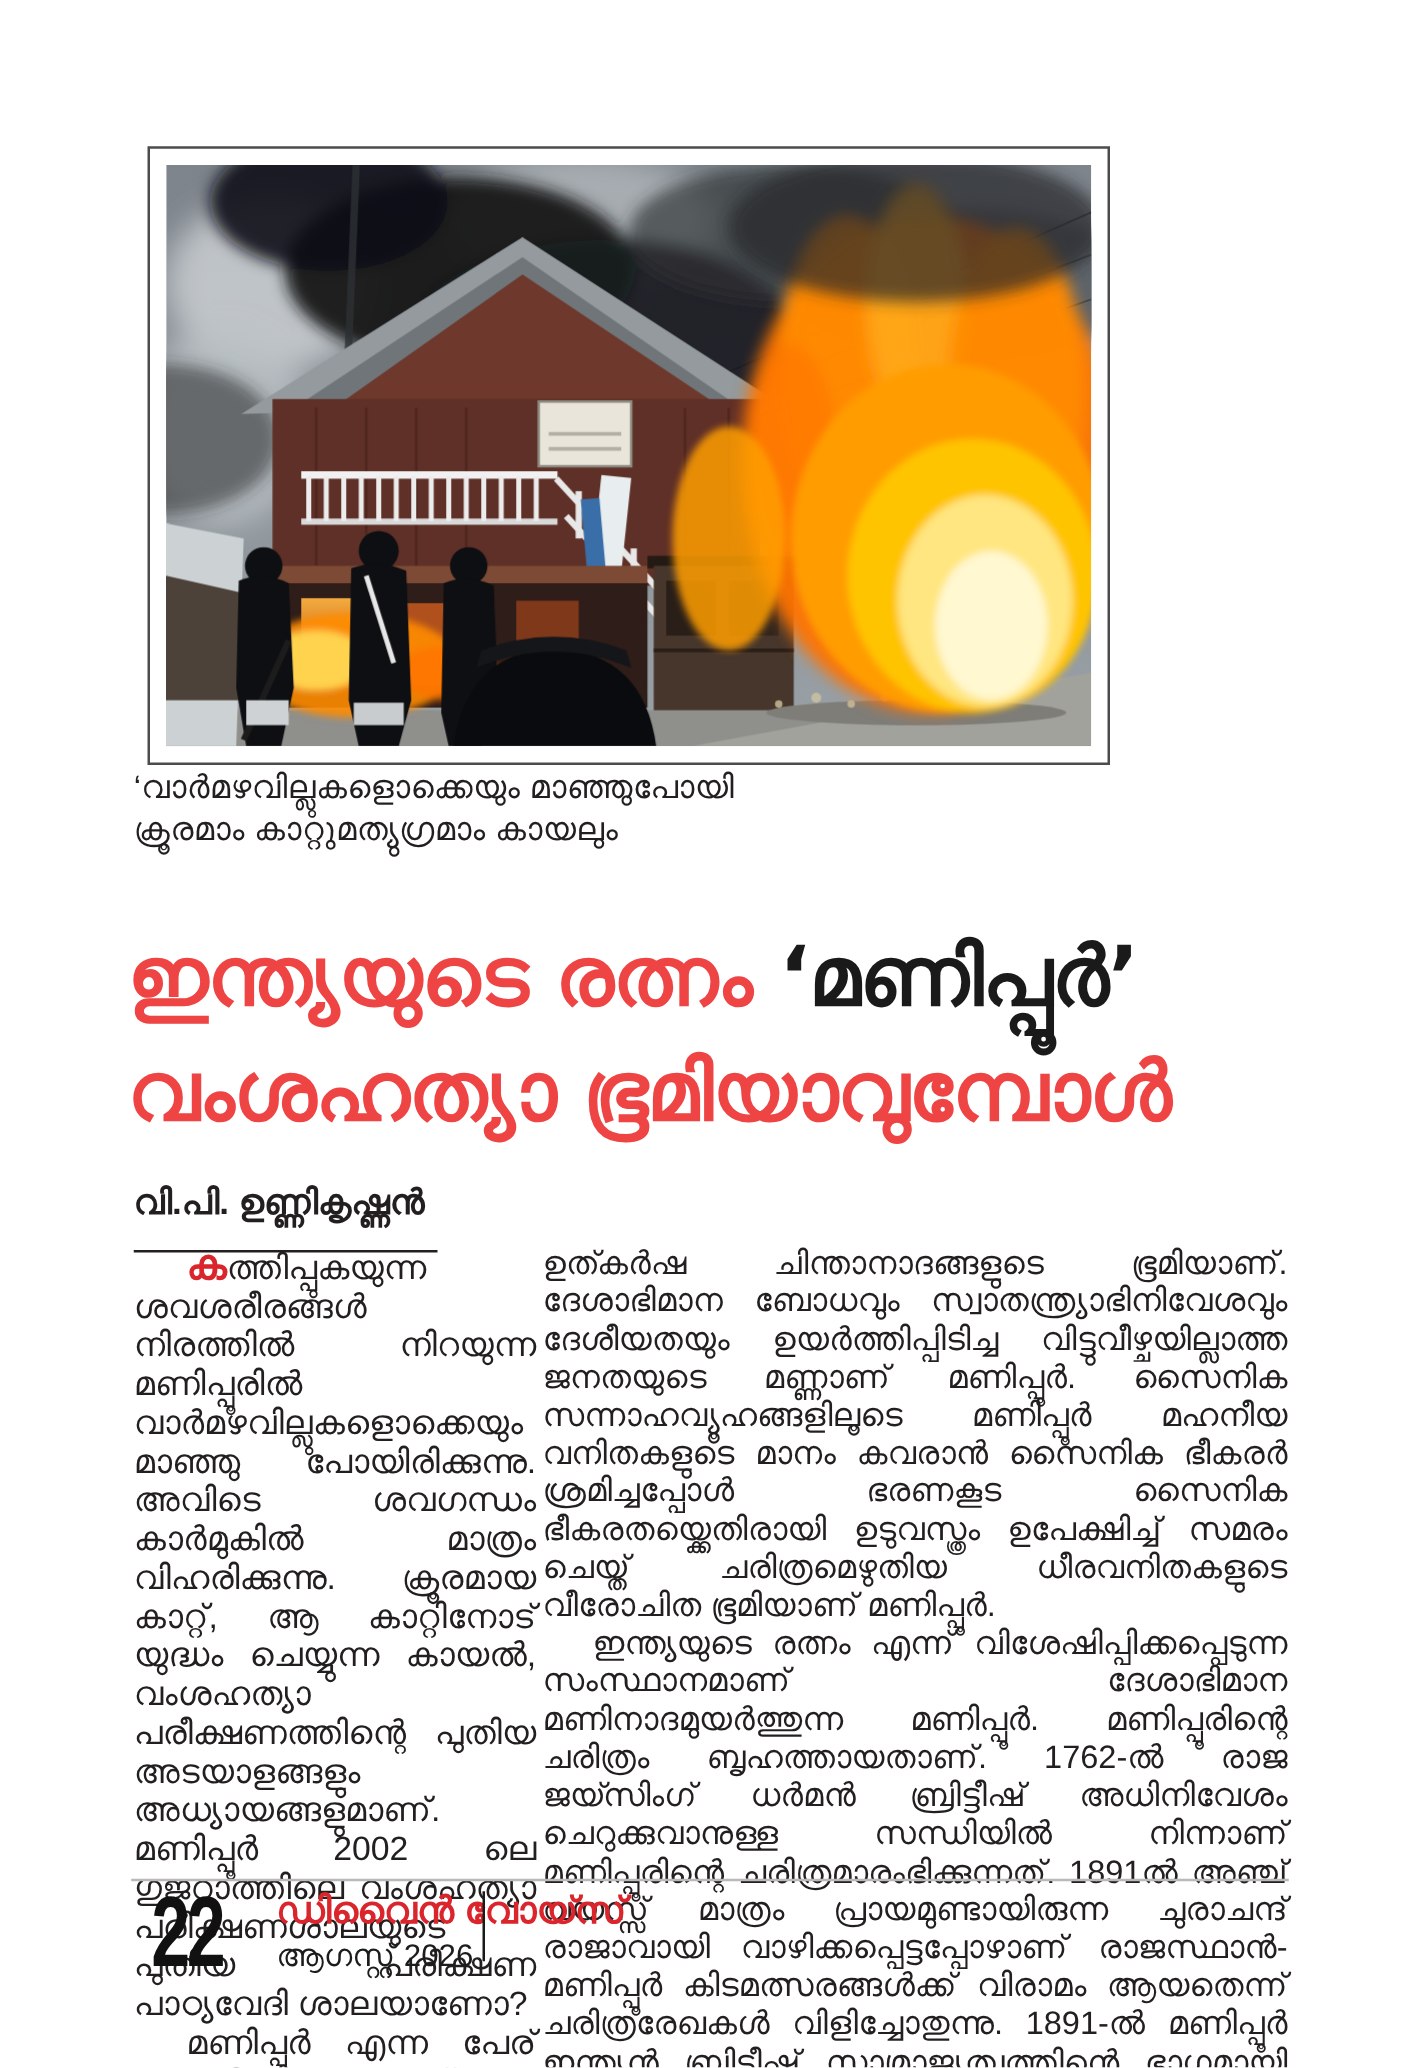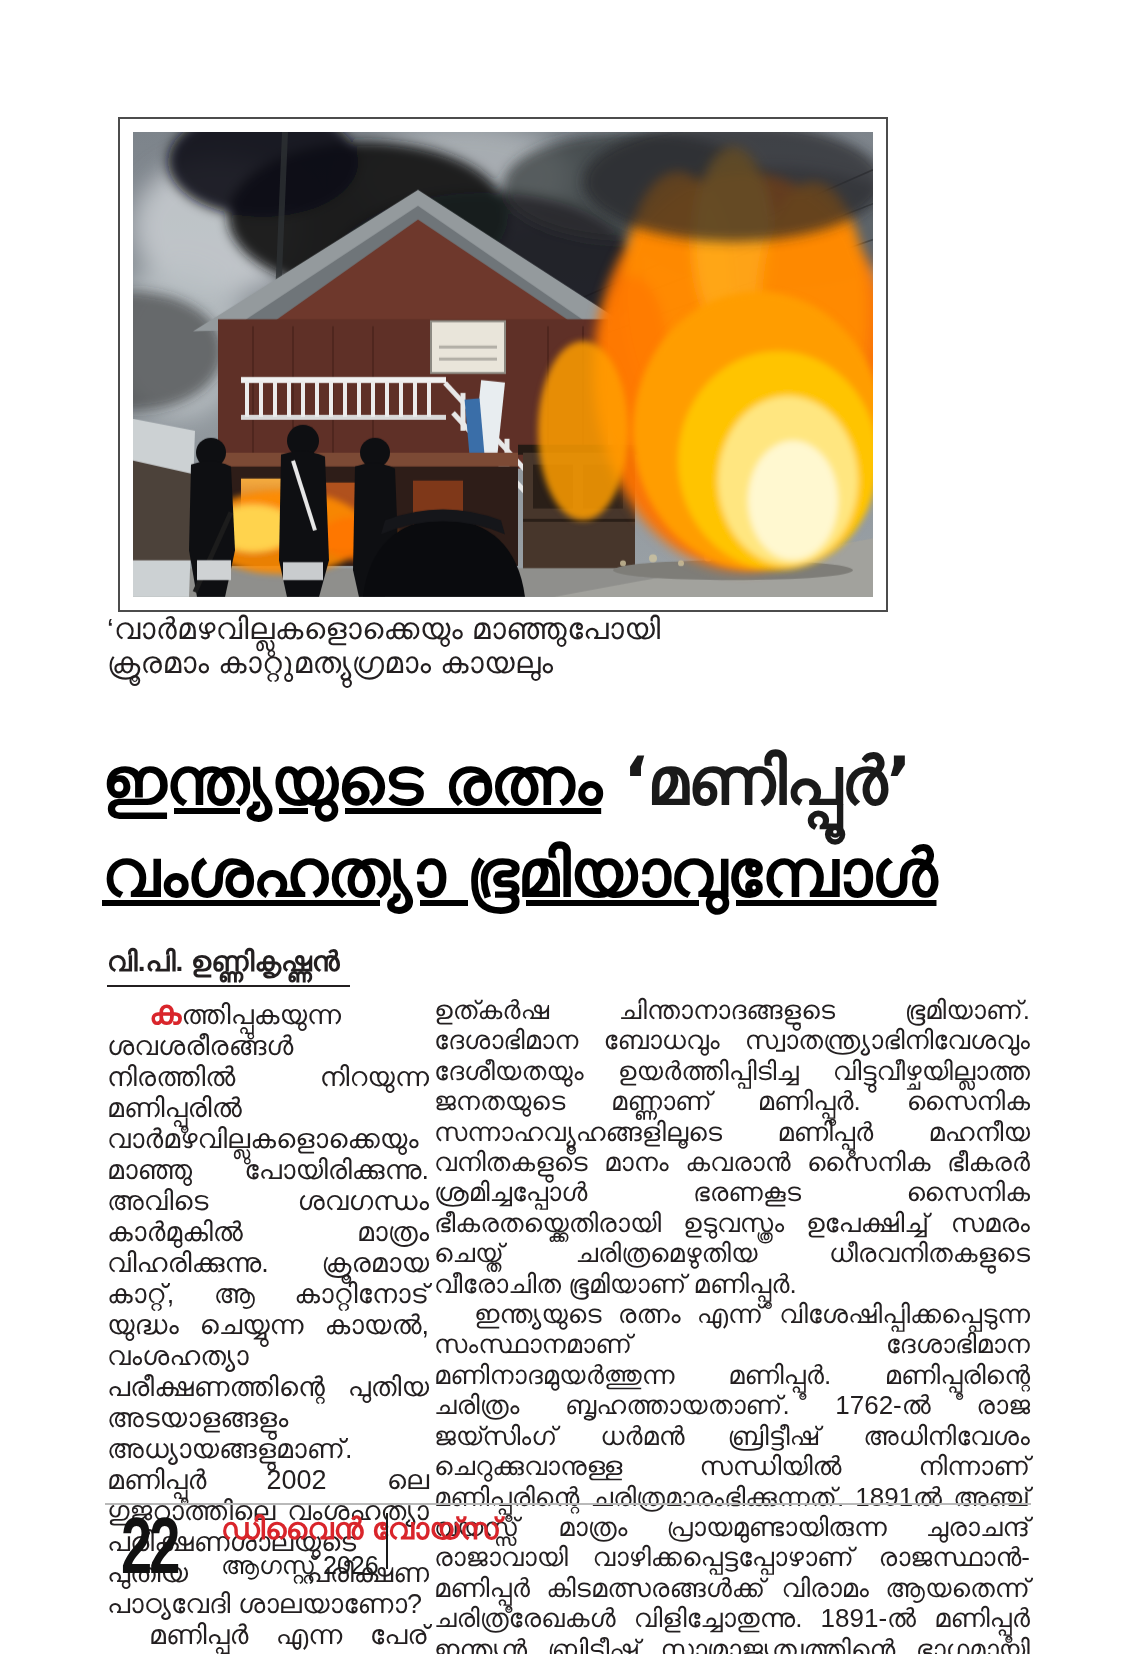--- a/index.html
+++ b/index.html
@@ -7,34 +7,34 @@
     position:relative;width:1123px;height:1654px;background:#ffffff;
     font-family:"Liberation Sans","DejaVu Sans",sans-serif;color:#231f20;overflow:hidden;
   }
   
   .photo-frame{
     position:absolute;left:118px;top:117px;width:770px;height:495px;
     border:2px solid #4c4c4c;background:#ffffff;box-sizing:border-box;padding:13px;
   }
   .photo-frame svg{display:block;width:100%;height:100%;}
   
-  .poem{position:absolute;left:107px;top:612px;font-size:30px;line-height:34px;letter-spacing:.3px;color:#231f20;}
+  .poem{position:absolute;left:107px;top:612px;font-size:26px;line-height:34px;letter-spacing:.3px;color:#231f20;}
   .poem div{white-space:nowrap;}
   
   .headline{
     position:absolute;left:102px;top:736px;width:935px;
     font-weight:bold;font-size:66px;line-height:92px;letter-spacing:-1px;
     font-family:"DejaVu Sans","Liberation Sans",sans-serif;
   }
-  .headline .purple{color:#000000;text-decoration:underline;}
+  .headline .purple{color:#ef4444;}
   .headline .black{color:#1a1a1a;}
   
   .author{
     position:absolute;left:107px;top:946px;font-size:28px;font-weight:bold;
-    padding:0 10px 6px 0;border-bottom:2px solid #231f20;
+    padding:0 10px 21px 0;border-bottom:2px solid #231f20;
   }
   
   .col{position:absolute;text-align:justify;}
   .col p{margin:0;}
   .col-left{left:107px;top:997px;width:322px;font-size:27px;line-height:31px;}
   .col-left .p1{text-indent:0;}
   .col-left .indent{text-indent:42px;}
   .col-left .lead-indent{display:inline-block;width:42px;}
   .dropcap{color:#d9252b;font-weight:bold;font-size:34px;}
   .col-right{left:434px;top:995px;width:596px;font-size:26px;line-height:30.4px;}

